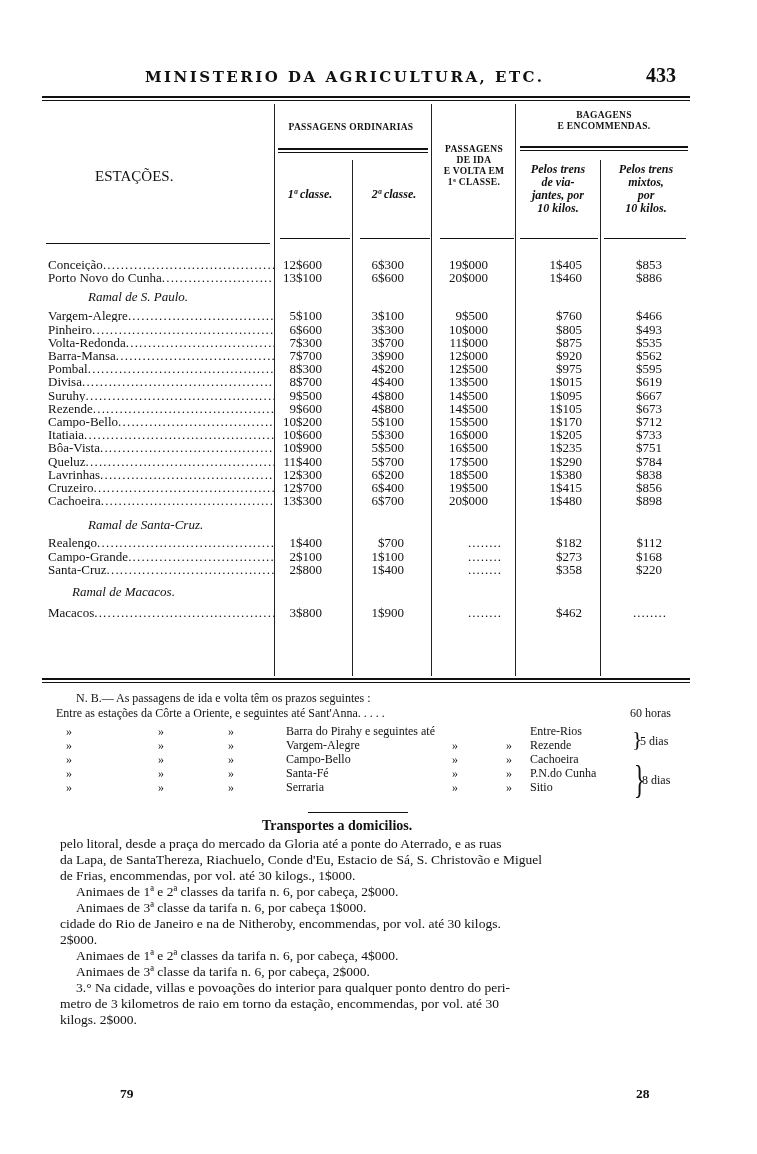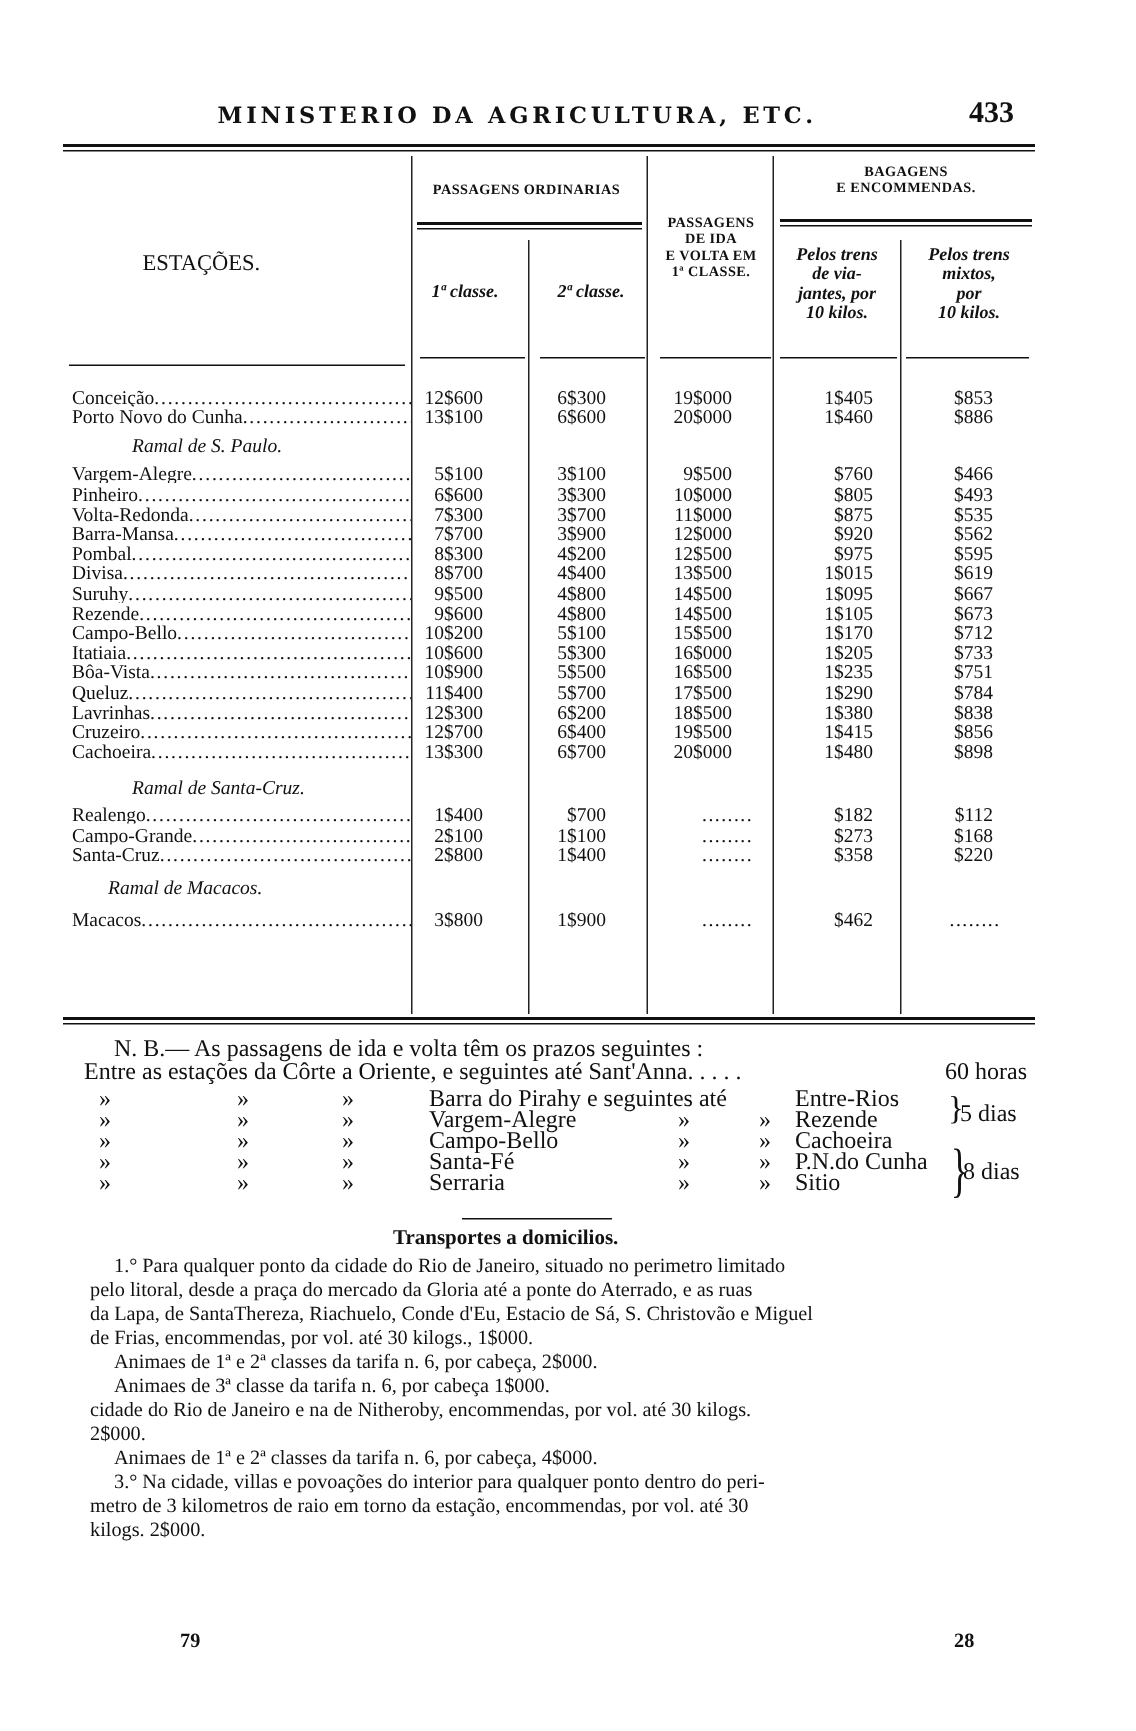--- a/index.html
+++ b/index.html
@@ -28,21 +28,21 @@
   .c1 { left: 280px; width: 42px; }
   .c2 { left: 362px; width: 42px; }
   .c3 { left: 440px; width: 48px; }
   .c4 { left: 540px; width: 42px; }
   .c5 { left: 620px; width: 42px; }
   .c3.dots, .c5.dots { text-align: center; letter-spacing: 1px; }
   .c3.dots { left: 455px; width: 60px; }
   .c5.dots { left: 620px; width: 60px; }
   .section { position: absolute; font-style: italic; font-size: 13px; font-family: "Liberation Serif", serif; }
 
-  .nb { font-size: 16px; font-family: "Liberation Serif", serif; white-space: nowrap; }
+  .nb { font-size: 12px; font-family: "Liberation Serif", serif; white-space: nowrap; }
   .body-text { font-size: 13.5px; font-family: "Liberation Serif", serif; line-height: 16px; }
   .bold { font-weight: bold; }
 </style>
 </head>
 <body>
 
 <div class="abs header-title">MINISTERIO DA AGRICULTURA, ETC.</div>
 <div class="abs page-num">433</div>
 
 <div class="rule" style="left:42px; top:96px; width:648px; height:2px;"></div>
@@ -315,28 +315,28 @@
 
 <div class="abs nb" style="left:632px; top:725px; font-size:22px; line-height:28px;">}</div>
 <div class="abs nb" style="left:640px; top:734px;">5 dias</div>
 <div class="abs nb" style="left:630px; top:756px; font-size:40px; line-height:48px; transform:scaleX(0.6);">}</div>
 <div class="abs nb" style="left:642px; top:773px;">8 dias</div>
 
 <div class="rule" style="left:308px; top:812px; width:100px; height:1px;"></div>
 <div class="abs body-text bold" style="left:262px; top:818px; font-size:14px;">Transportes a domicilios.</div>
 
 <div class="abs body-text" style="left:60px; top:836px; width:640px;">
-  <div style="padding-left:16px;">1.° Para qualquer ponto da cidade do Rio de Janeiro, situado no perimetro limitado</div>
   <div>pelo litoral, desde a praça do mercado da Gloria até a ponte do Aterrado, e as ruas</div>
   <div>da Lapa, de SantaThereza, Riachuelo, Conde d'Eu, Estacio de Sá, S. Christovão e Miguel</div>
   <div>de Frias, encommendas, por vol. até 30 kilogs., 1$000.</div>
   <div style="padding-left:16px;">Animaes de 1ª e 2ª classes da tarifa n. 6, por cabeça, 2$000.</div>
   <div style="padding-left:16px;">Animaes de 3ª classe da tarifa n. 6, por cabeça 1$000.</div>
   <div>cidade do Rio de Janeiro e na de Nitheroby, encommendas, por vol. até 30 kilogs.</div>
   <div>2$000.</div>
   <div style="padding-left:16px;">Animaes de 1ª e 2ª classes da tarifa n. 6, por cabeça, 4$000.</div>
+  <div style="padding-left:16px;">Animaes de 3ª classe da tarifa n. 6, por cabeça, 2$000.</div>
   <div style="padding-left:16px;">3.° Na cidade, villas e povoações do interior para qualquer ponto dentro do peri-</div>
   <div>metro de 3 kilometros de raio em torno da estação, encommendas, por vol. até 30</div>
   <div>kilogs. 2$000.</div>
 </div>
 
 <div class="abs body-text bold" style="left:120px; top:1086px;">79</div>
 <div class="abs body-text bold" style="left:636px; top:1086px;">28</div>
 
 </body></html>

